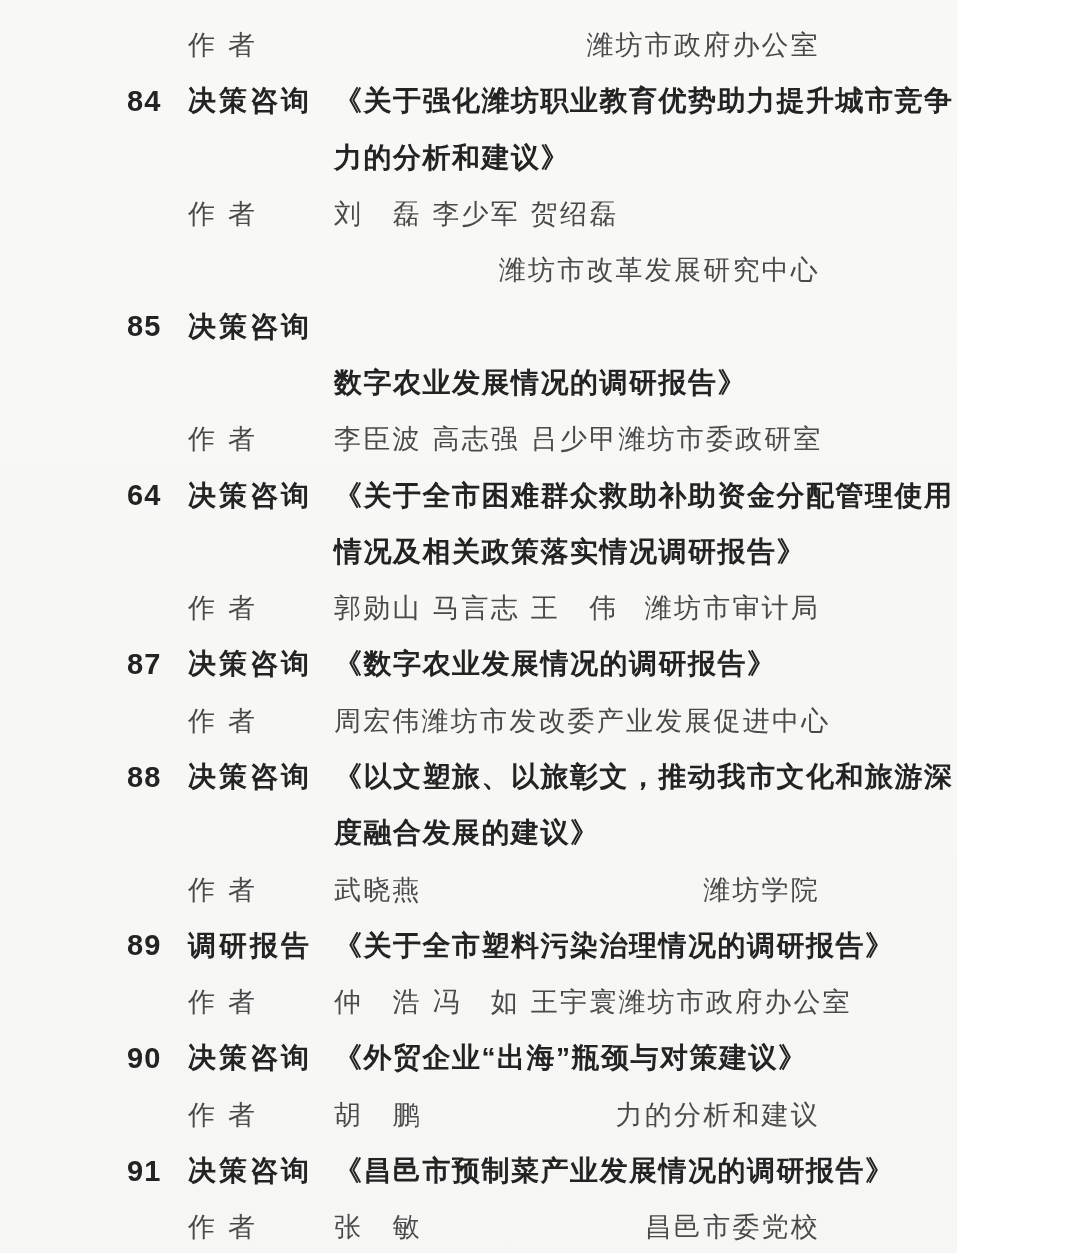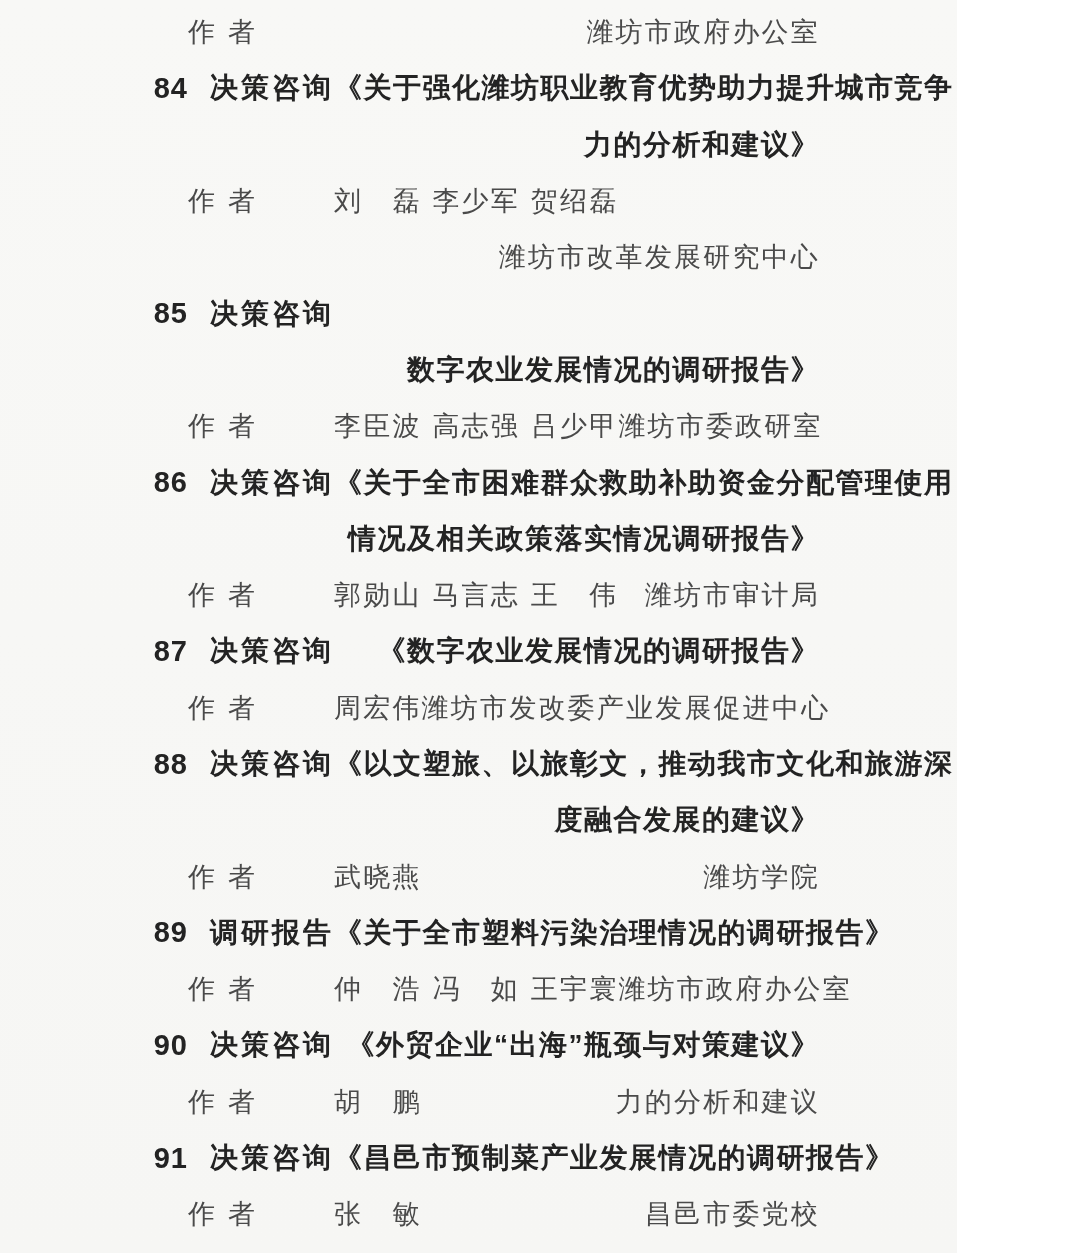--- a/index.html
+++ b/index.html
@@ -6,21 +6,21 @@
     margin: 0;
     padding: 0;
   }
   .page {
     position: relative;
     width: 957px;
     height: 1253px;
     background: linear-gradient(180deg, #f8f8f6 0%, #f6f6f4 100%);
     overflow: hidden;
     box-sizing: border-box;
-    padding-top: 4px;
+    padding-top: 17px;
   }
   .line {
     display: flex;
     align-items: center;
     height: 56.3px;
     padding-left: 127px;
     padding-right: 137px;
     white-space: nowrap;
   }
   .c-num {
@@ -40,21 +40,20 @@
     margin-left: auto;
     text-align: right;
   }
   
   .b {
     font-family: "Liberation Sans", sans-serif;
     font-weight: 700;
     font-size: 28px;
     letter-spacing: 1.5px;
     color: #232323;
-    text-align: right;
   }
   .c-num.b {
     font-size: 29px;
     letter-spacing: 1px;
   }
   .c-cat.b {
     letter-spacing: 3px;
   }
   
   .k {
@@ -113,21 +112,21 @@
   </div>
 
   <div class="line">
     <span class="c-num"></span>
     <span class="c-cat k">作 者</span>
     <span class="c-content k">李臣波 高志强 吕少甲</span>
     <span class="c-org k">潍坊市委政研室</span>
   </div>
 
   <div class="line">
-    <span class="c-num b">86</span>
+    <span class="c-num b">64</span>
     <span class="c-cat b">决策咨询</span>
     <span class="c-content b">《关于全市困难群众救助补助资金分配管理使用</span>
   </div>
 
   <div class="line">
     <span class="c-num"></span>
     <span class="c-cat"></span>
     <span class="c-content b">情况及相关政策落实情况调研报告》</span>
   </div>
 

